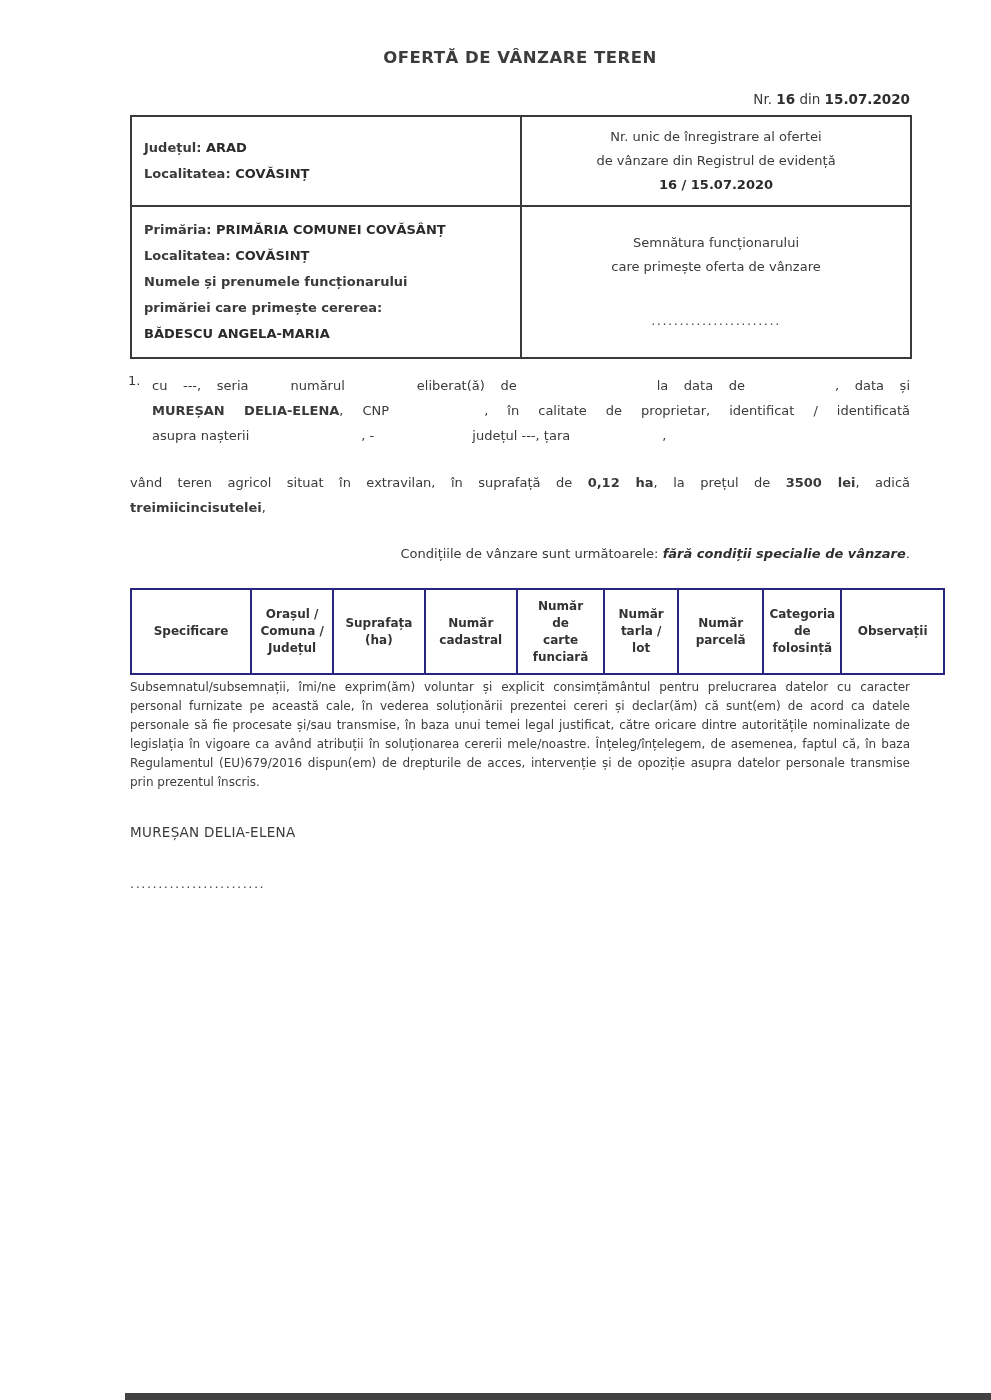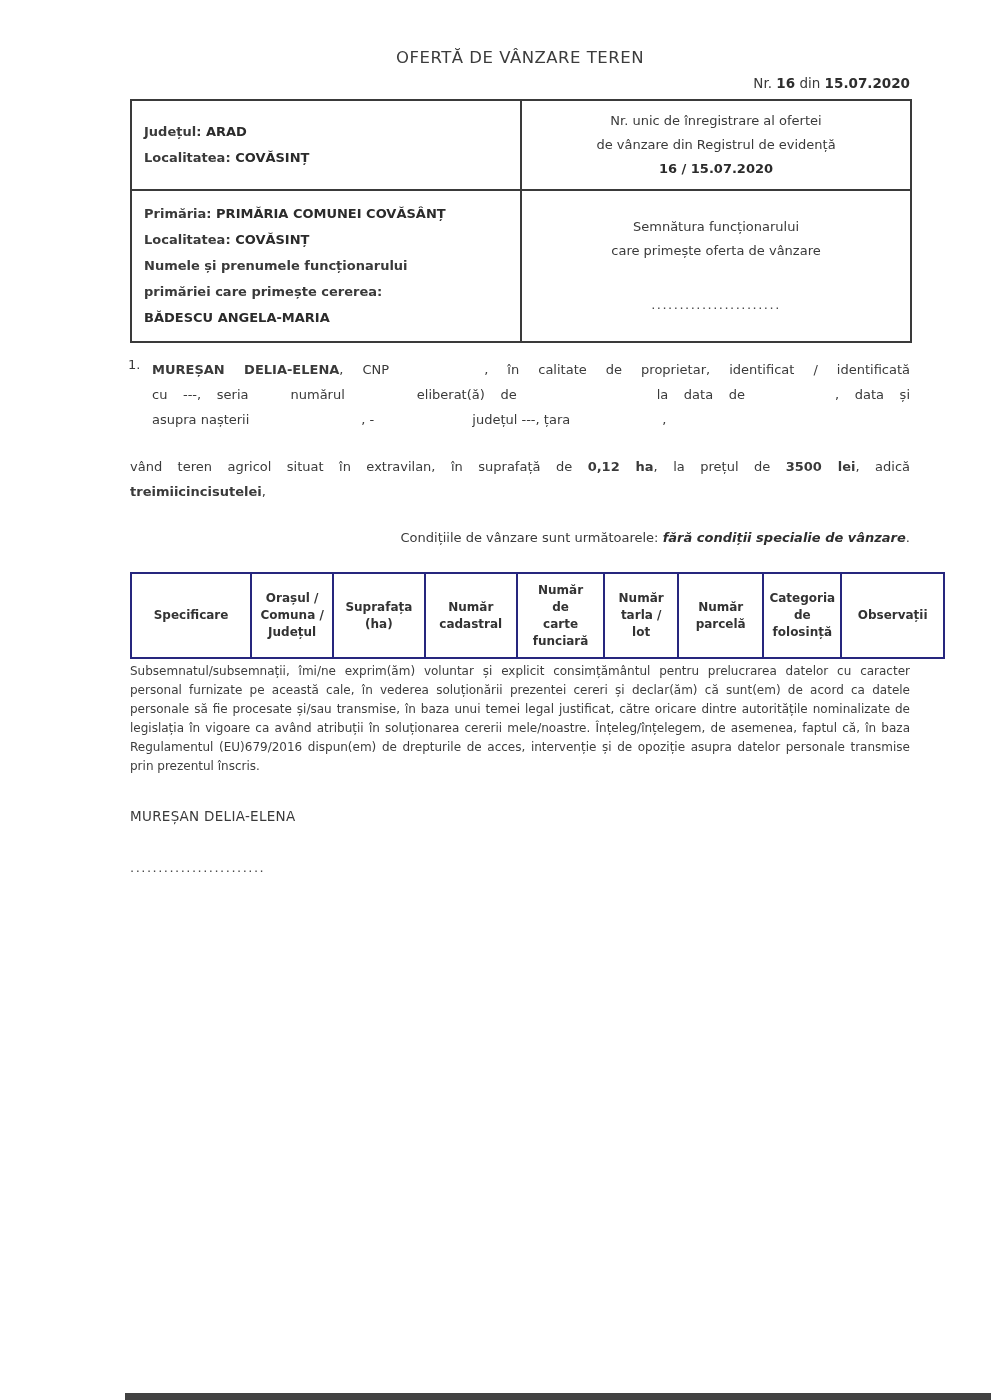--- a/index.html
+++ b/index.html
@@ -4,22 +4,22 @@
 <style>
   * { margin:0; padding:0; box-sizing:border-box; }
   html,body { background:#ffffff; }
   .page {
     position:relative; width:991px; height:1400px; background:#ffffff;
     font-family:"DejaVu Sans", "Liberation Sans", sans-serif;
     color:#3a3a3a; overflow:hidden;
   }
   .content { position:absolute; left:130px; top:0; width:780px; }
 
-  .doc-title { margin-top:48px; text-align:center; font-size:16.5px; letter-spacing:.5px; color:#3c3c3c; }
-  .reg-line { margin-top:8px; text-align:right; font-size:13.5px; }
+  .doc-title { margin-top:48px; text-align:center; font-size:16.5px; letter-spacing:.5px; color:#3c3c3c;font-weight:bold; }
+  .reg-line { margin-top:24px; text-align:right; font-size:13.5px; }
   .reg-line b { color:#2e2e2e; }
 
   table { border-collapse:collapse; }
   .hdr-table { margin-top:8px; width:780px; table-layout:fixed; }
   .hdr-table td { border:2px solid #3a3a3a; vertical-align:middle; font-size:13px; }
   .hdr-table .lcell { padding:10px 10px 10px 12px; line-height:26px;font-weight:bold; }
   .hdr-table .rcell { text-align:center; line-height:24px; padding:8px 6px; }
   .hdr-table b { color:#2b2b2b; }
   .r1 { height:76px; }
   .r2 { height:120px; }
@@ -89,22 +89,22 @@
           <div>Semnătura funcționarului</div>
           <div>care primește oferta de vânzare</div>
           <div class="dots" style="margin-top:30px">.......................</div>
         </td>
       </tr>
     </tbody>
       </table>
 
     <div class="para1">
       <span class="item-no">1.</span>
+      <div class="jline"><span>cu ---, seria</span><span class="sp" style="width:42px"></span><span>numărul</span><span class="sp" style="width:72px"></span><span>eliberat(ă) de</span><span class="sp" style="width:140px"></span><span>la data de</span><span class="sp" style="width:90px"></span><span>, data și</span></div>
       <div class="jline"><b>MUREȘAN DELIA-ELENA</b><span>, CNP</span><span class="sp" style="width:95px"></span><span>, în calitate de proprietar, identificat / identificată</span></div>
-      <div class="jline"><span>cu ---, seria</span><span class="sp" style="width:42px"></span><span>numărul</span><span class="sp" style="width:72px"></span><span>eliberat(ă) de</span><span class="sp" style="width:140px"></span><span>la data de</span><span class="sp" style="width:90px"></span><span>, data și</span></div>
       <div><span>asupra nașterii</span><span class="sp" style="width:112px"></span><span>, -</span><span class="sp" style="width:98px"></span><span>județul ---, țara</span><span class="sp" style="width:92px"></span><span>,</span></div>
     </div>
 
     <div class="sale-para">
       <div class="l1"><span>vând teren agricol situat în extravilan, în suprafață de</span> <b>0,12 ha</b><span>, la prețul de</span> <b>3500 lei</b><span>, adică</span></div>
       <div><b>treimiicincisutelei</b><span>,</span></div>
     </div>
 
     <div class="cond-line">
       <span>Condițiile de vânzare sunt următoarele:</span>

